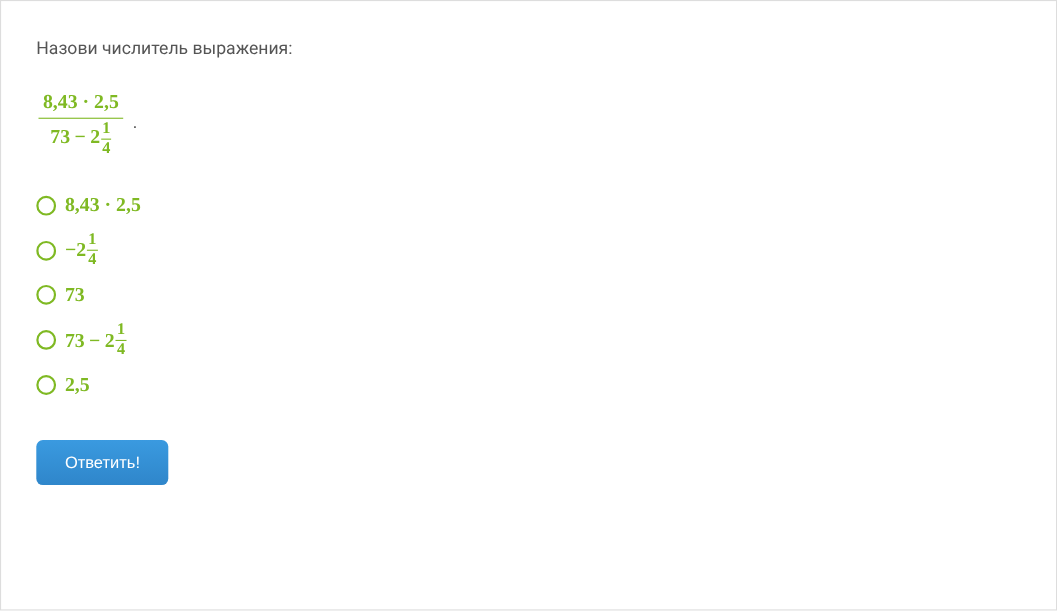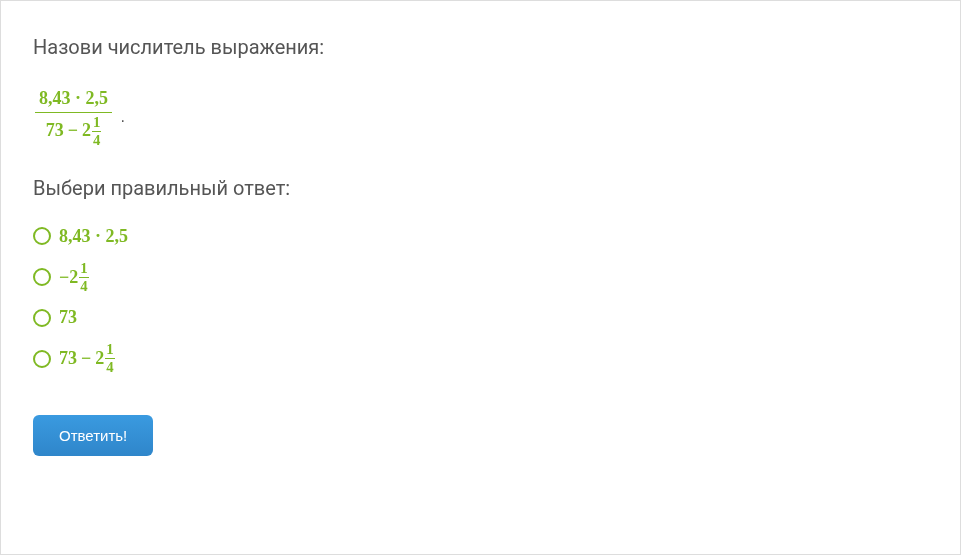--- a/index.html
+++ b/index.html
@@ -13,21 +13,21 @@
       width: 961px;
       height: 555px;
       border: 1px solid #ddd;
       position: relative;
     }
     .content {
       padding: 32px 32px 32px 32px;
     }
     .prompt-text {
       color: #555;
-      font-size: 20px;
+      font-size: 16px;
       margin-bottom: 24px;
       line-height: 1.4;
     }
     .math-expr {
       color: #7fb923;
       font-family: "Georgia", "Times New Roman", serif;
       font-weight: bold;
       font-size: 18px;
       display: inline-block;
       margin-bottom: 24px;
@@ -125,21 +125,20 @@
   <div class="math-expr">
     <span class="fraction">
       <span class="num">8,43 · 2,5</span>
       <span class="den">
         <span>73</span><span class="minus">−</span><span>2</span><span class="sfrac"><span class="n">1</span><span class="d">4</span></span>
       </span>
     </span>
     <span class="expr-period">.</span>
   </div>
 
-  <p class="prompt-text">Выбери правильный ответ:</p>
 
   <div class="options">
 
     <div class="option">
       <span class="radio-circle"></span>
       <span class="option-label">8,43 · 2,5</span>
     </div>
 
 
     <div class="option">
@@ -165,18 +164,22 @@
         <span>73</span>
           <span class="minus">−</span>
           <span>2</span>
           <span class="sfrac">
             <span class="n">1</span>
             <span class="d">4</span>
           </span>
       </span>
     </div>
 
+    <div class="option">
+      <span class="radio-circle"></span>
+      <span class="option-label">2,5</span>
+    </div>
 
   </div>
 
   <button class="submit-btn">Ответить!</button>
 
 </div>
 
 </body></html>

